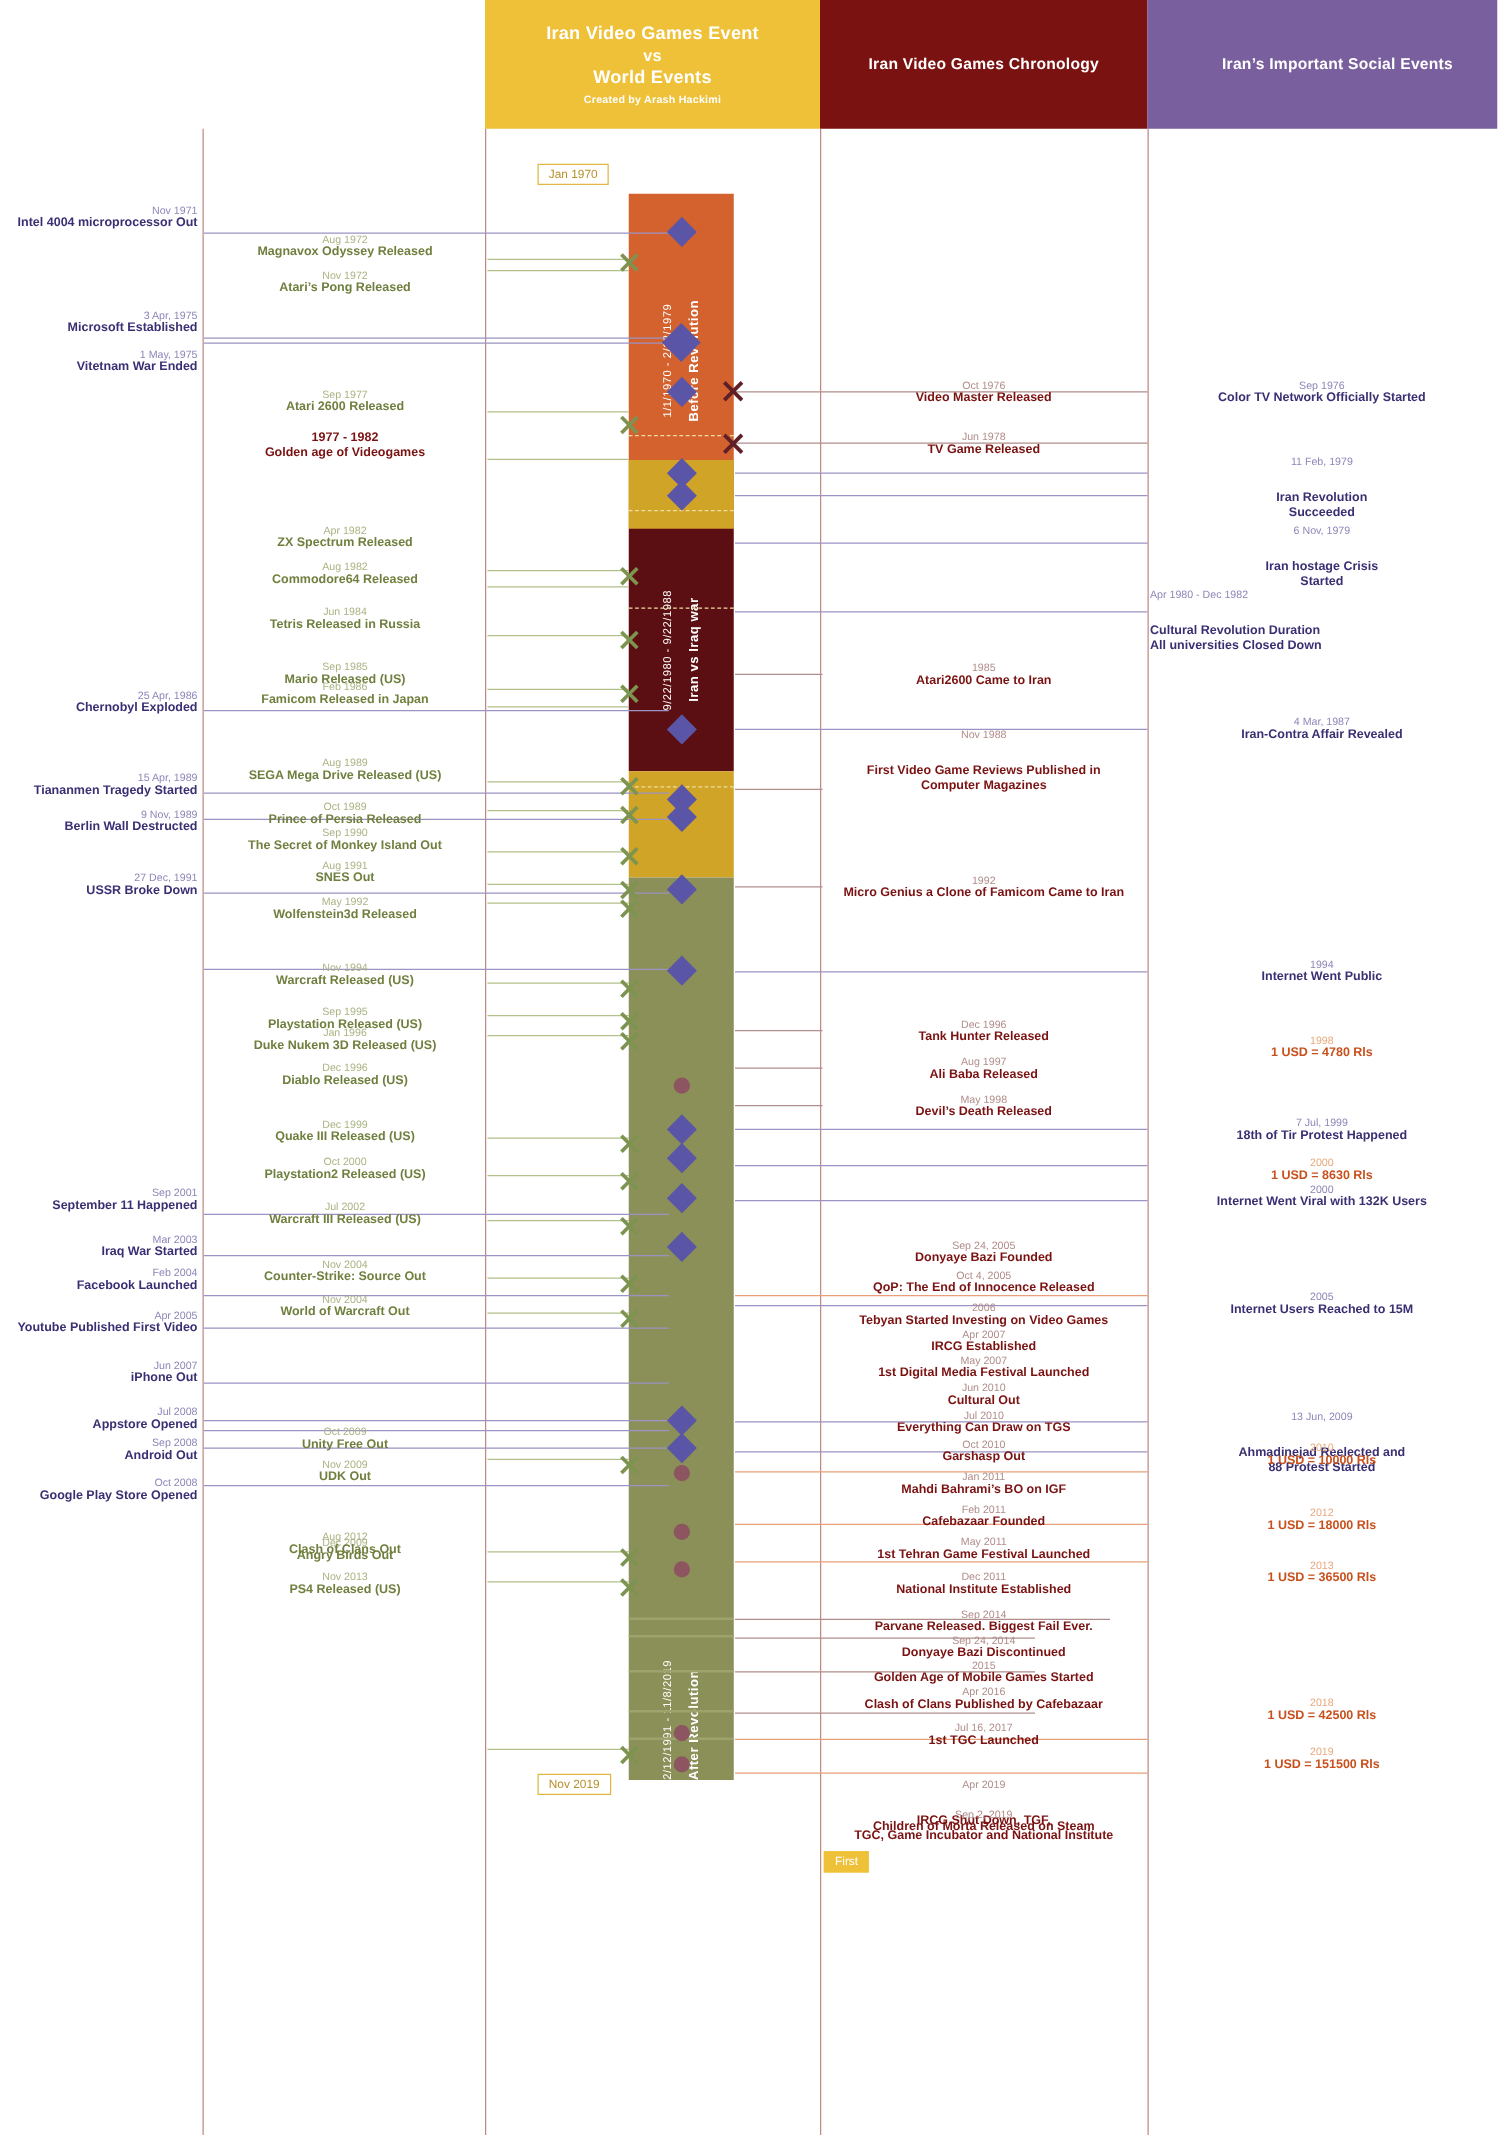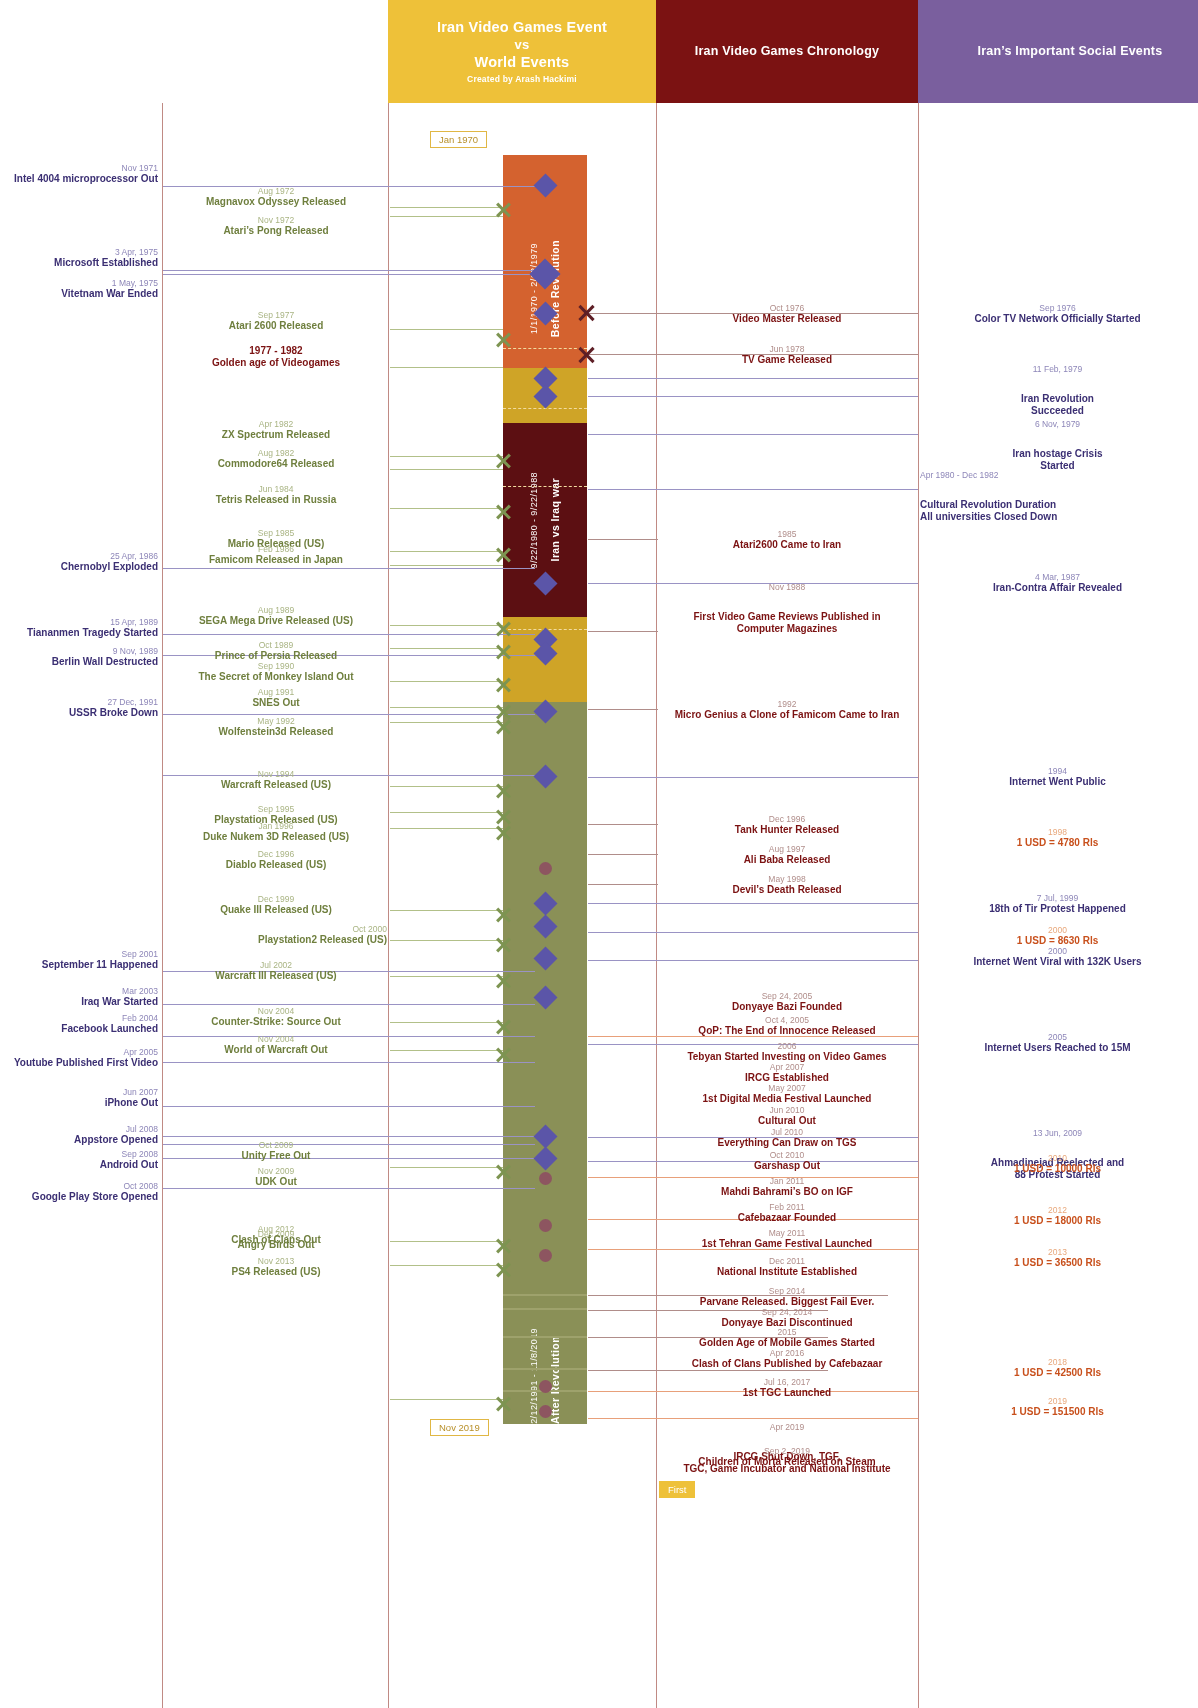--- a/index.html
+++ b/index.html
@@ -392,21 +392,21 @@
     <span class="t">Duke Nukem 3D Released (US)</span>
     </div>
   <div class="ev ctr c-green" style="left:165px;top:849px;width:222px;">
     <span class="d">Dec 1996</span>
     <span class="t">Diablo Released (US)</span>
     </div>
   <div class="ev ctr c-green" style="left:165px;top:894px;width:222px;">
     <span class="d">Dec 1999</span>
     <span class="t">Quake III Released (US)</span>
     </div>
-  <div class="ev ctr c-green" style="left:165px;top:924px;width:222px;text-align:right;">
+  <div class="ev ctr c-green" style="left:165px;top:924px;width:222px;">
     <span class="d">Oct 2000</span>
     <span class="t">Playstation2  Released (US)</span>
     </div>
   <div class="ev ctr c-green" style="left:165px;top:960px;width:222px;">
     <span class="d">Jul 2002</span>
     <span class="t">Warcraft III Released (US)</span>
     </div>
   <div class="ev ctr c-green" style="left:165px;top:1006px;width:222px;">
     <span class="d">Nov 2004</span>
     <span class="t">Counter-Strike: Source Out</span>

